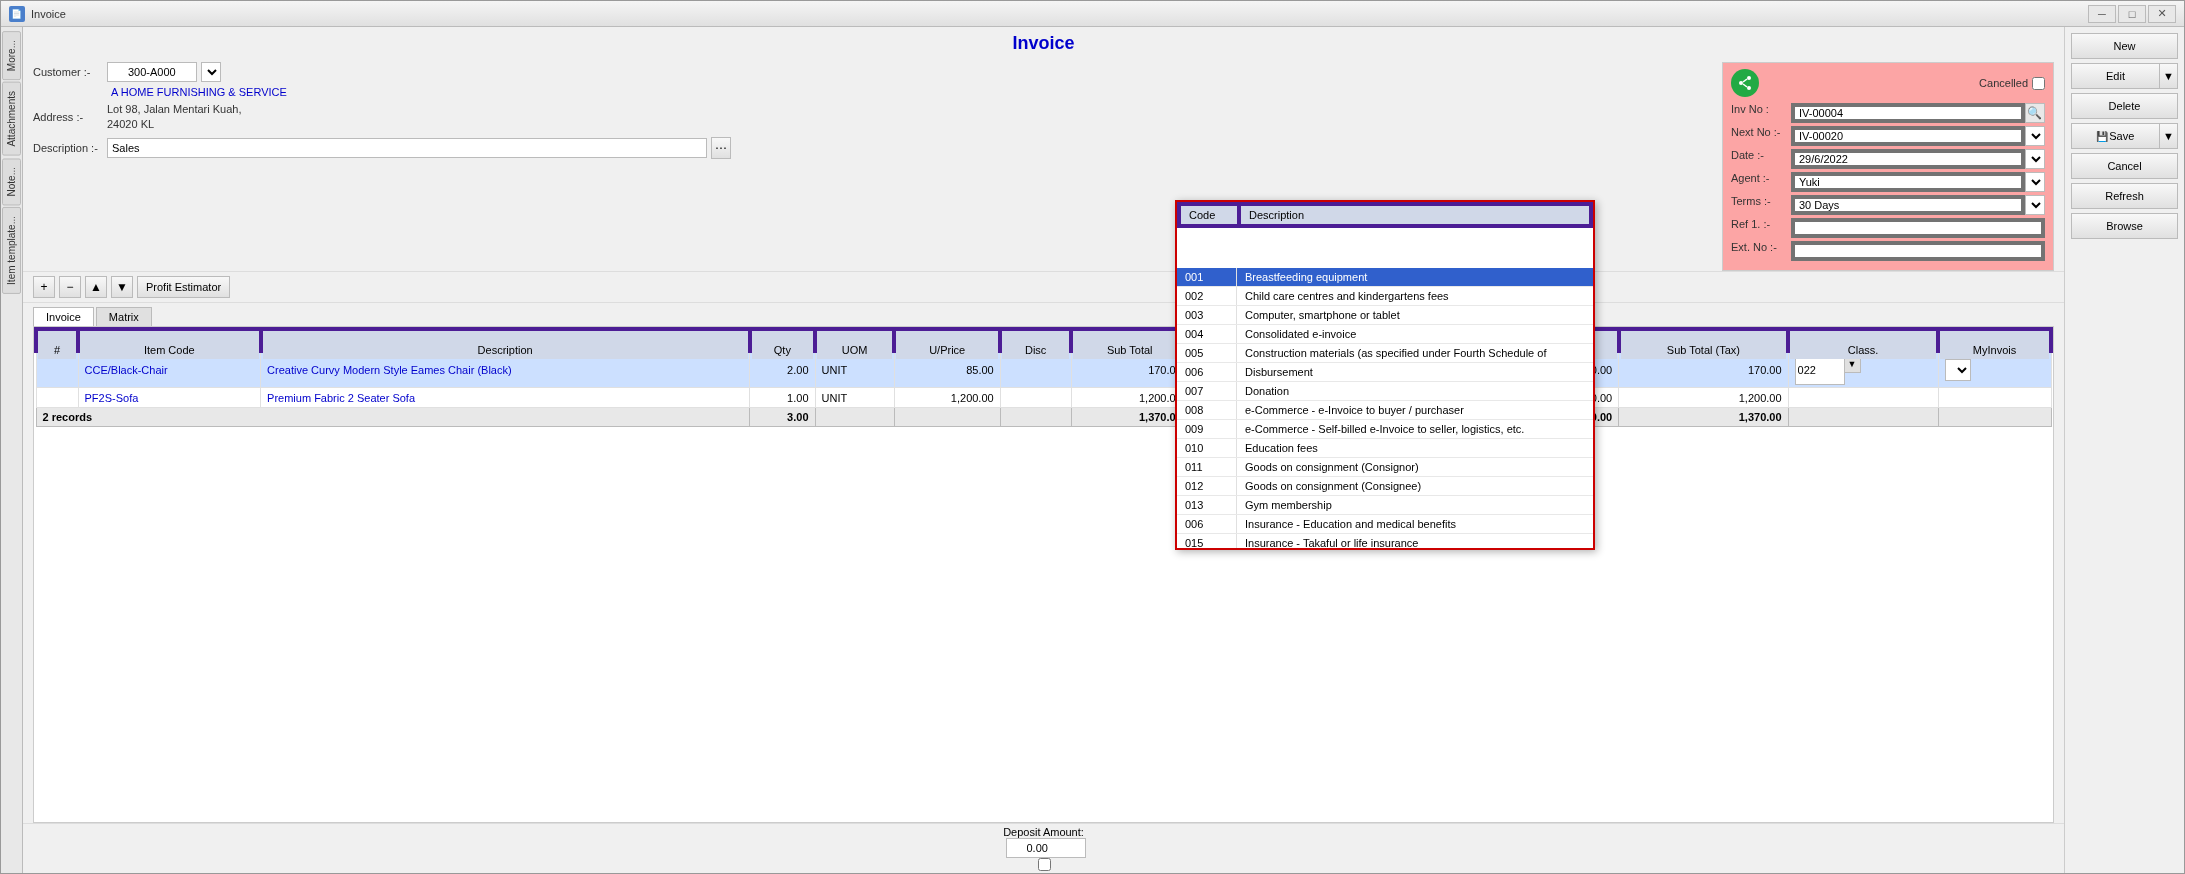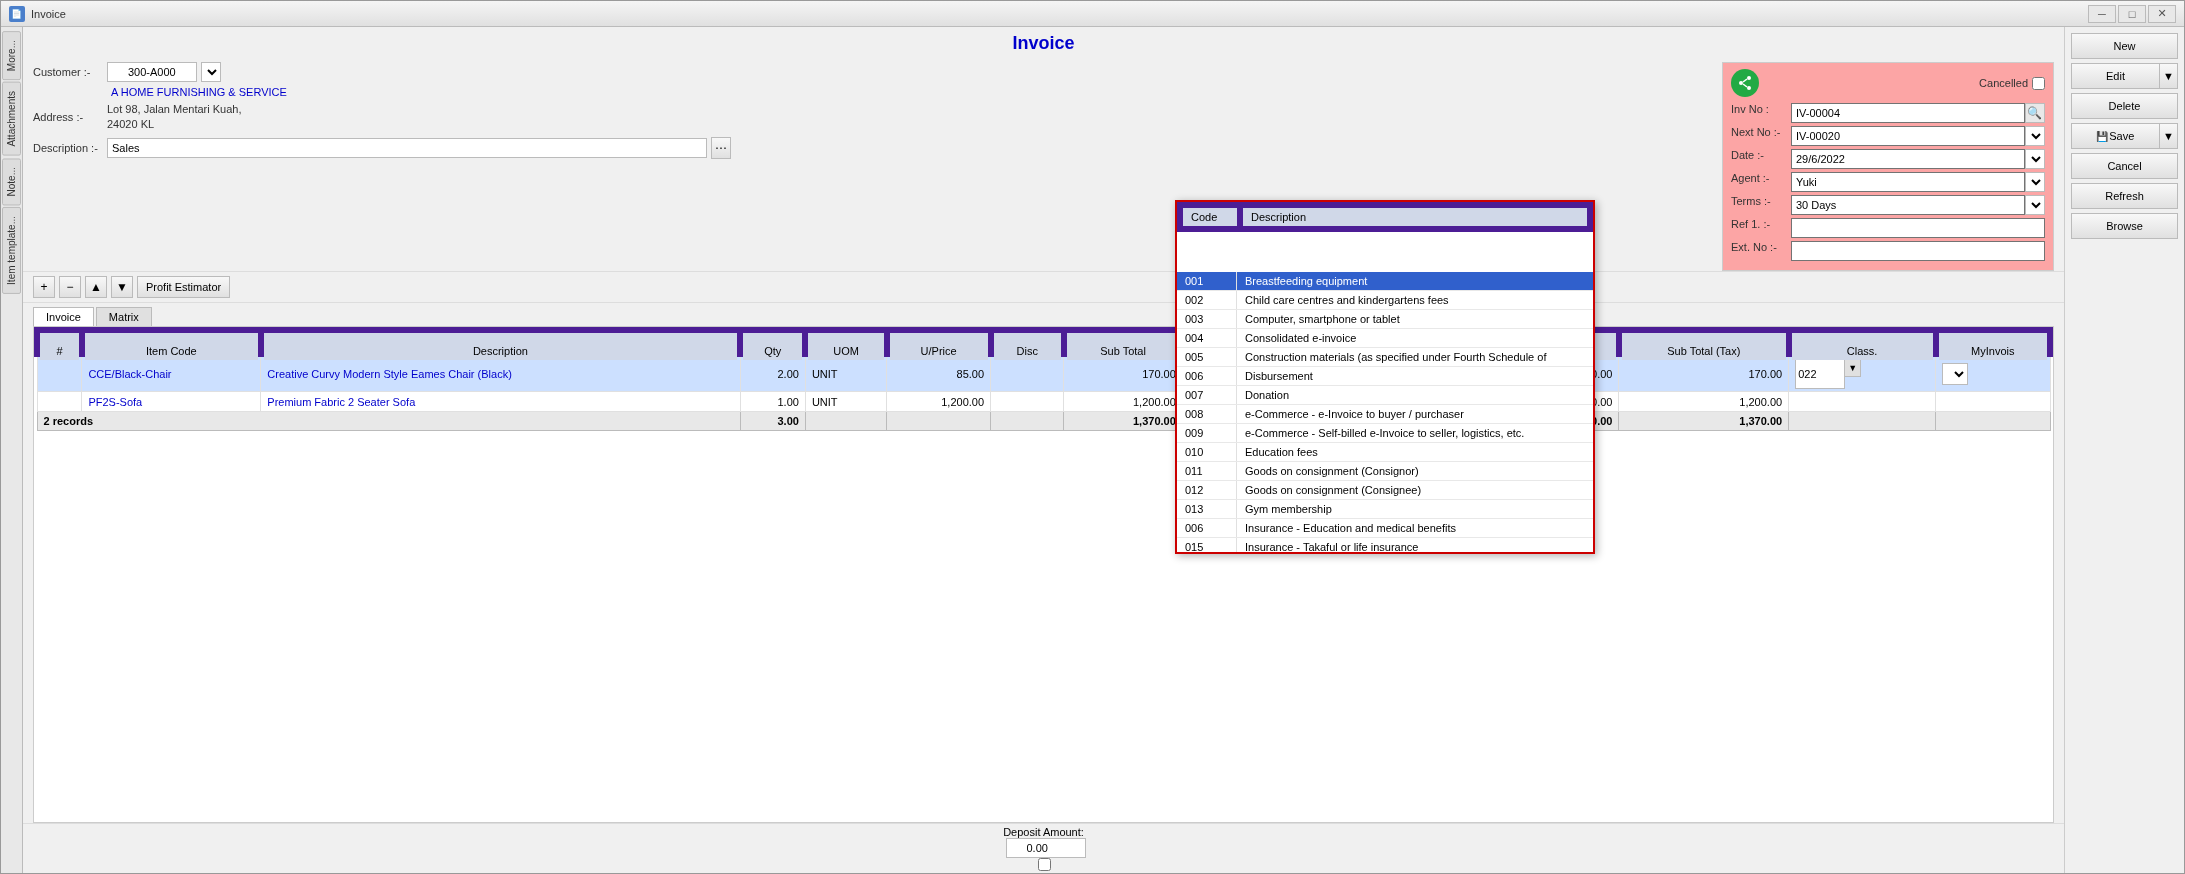--- a/index.html
+++ b/index.html
@@ -34,42 +34,42 @@
 
     select.small { height: 20px; border: 1px solid #bbb; background: white; padding: 0 2px; cursor: pointer; }
     input.small { height: 20px; border: 1px solid #bbb; padding: 0 20px; background: white; }
 
     .form-right-panel { width: 332px; border: 1px solid #ccc; background: #fca5a5; padding: 6px 8px; }
     .panel-header { display: flex; justify-content: space-between; align-items: center; margin-bottom: 6px; }
     .share-btn { width: 28px; height: 28px; background: #22aa44; border-radius: 50%; display: flex; align-items: center; justify-content: center; color: white; font-size: 14px; cursor: pointer; }
     .cancelled-row { display: flex; align-items: center; gap: 4px; color: #333; }
     .panel-row { display: flex; gap: 0; margin-bottom: 3px; }
     .panel-label { min-width: 60px; color: #333; }
-    .panel-input { height: 20px; border: 1px solid #737373; padding: 4px 4px; background: white; flex: 1; }
+    .panel-input { height: 20px; border: 4px solid #737373; padding: 4px 4px; background: white; flex: 1; }
     .search-icon-btn { width: 20px; height: 20px; border: 1px solid #bbb; background: #e8e8e8; cursor: pointer; display: flex; align-items: center; justify-content: center; font-size: 12px; }
 
     .right-sidebar { width: 120px; display: flex; flex-direction: column; padding: 6px; gap: 4px; border-left: 1px solid #ccc; background: #f0f0f0; }
     .sidebar-btn { height: 26px; border: 1px solid #bbb; background: linear-gradient(to bottom, #f8f8f8, #e0e0e0); cursor: pointer; display: flex; align-items: center; justify-content: center; gap: 4px; padding: 0 6px; }
     .btn-main { flex: 1; height: 26px; border: 1px solid #bbb; background: linear-gradient(to bottom, #f8f8f8, #e0e0e0); cursor: pointer; display: flex; align-items: center; justify-content: center; padding: 0 24px; }
     .btn-arrow { width: 18px; height: 26px; border: 1px solid #bbb; border-left: none; background: linear-gradient(to bottom, #f8f8f8, #e0e0e0); cursor: pointer; display: flex; align-items: center; justify-content: center; }
     .btn-row { display: flex; }
     .save-icon { color: #666; font-size: 10px; }
 
     .toolbar { display: flex; align-items: center; gap: 4px; padding: 4px 10px; background: #f0f0f0; border-top: 1px solid #ddd; border-bottom: 1px solid #ddd; }
     .tool-btn { height: 22px; width: 22px; border: 1px solid #bbb; background: linear-gradient(to bottom, #f8f8f8, #e0e0e0); cursor: pointer; display: flex; align-items: center; justify-content: center; font-size: 12px; }
     .profit-btn { height: 22px; border: 1px solid #bbb; background: linear-gradient(to bottom, #f8f8f8, #e0e0e0); cursor: pointer; padding: 0 8px; }
 
     .tabs-row { display: flex; padding: 4px 10px 0; gap: 2px; }
     .tab { padding: 3px 12px; border: 1px solid #bbb; border-bottom: none; background: #e0e0e0; cursor: pointer; font-size: 11px; }
     .tab.active { background: white; }
 
     .table-container { flex: 1; overflow: auto; margin: 0 10px; border: 1px solid #ccc; background: white; }
     table { width: 100%; border-collapse: collapse; }
     table thead { background: #d0d8e8; }
-    table thead th { border: 6px solid #4c1d95; padding: 3px 6px; text-align: center; font-weight: normal; white-space: nowrap; position: sticky; top: 12px; background: #d0d8e8; z-index: 10; }
+    table thead th { border: 4px solid #4c1d95; padding: 3px 6px; text-align: center; font-weight: normal; white-space: nowrap; position: sticky; top: 12px; background: #d0d8e8; z-index: 10; }
     table tbody tr { border-bottom: 1px solid #e0e0e0; }
     table tbody tr:nth-child(odd) { background: #f8f8ff; }
     table tbody tr:nth-child(even) { background: white; }
     table tbody tr.selected { background: #cce0ff; }
     table tbody td { border: 1px solid #e0e0e0; padding: 2px 6px; white-space: nowrap; }
     .item-code-link { color: #0000cc; text-decoration: none; cursor: pointer; }
     .desc-link { color: #0000cc; text-decoration: none; cursor: pointer; }
     .num-right { text-align: right; }
     .checkbox-cell { text-align: center; }
     table tfoot td { border: 1px solid #bbb; padding: 3px 6px; background: #e8e8e8; font-weight: bold; }

